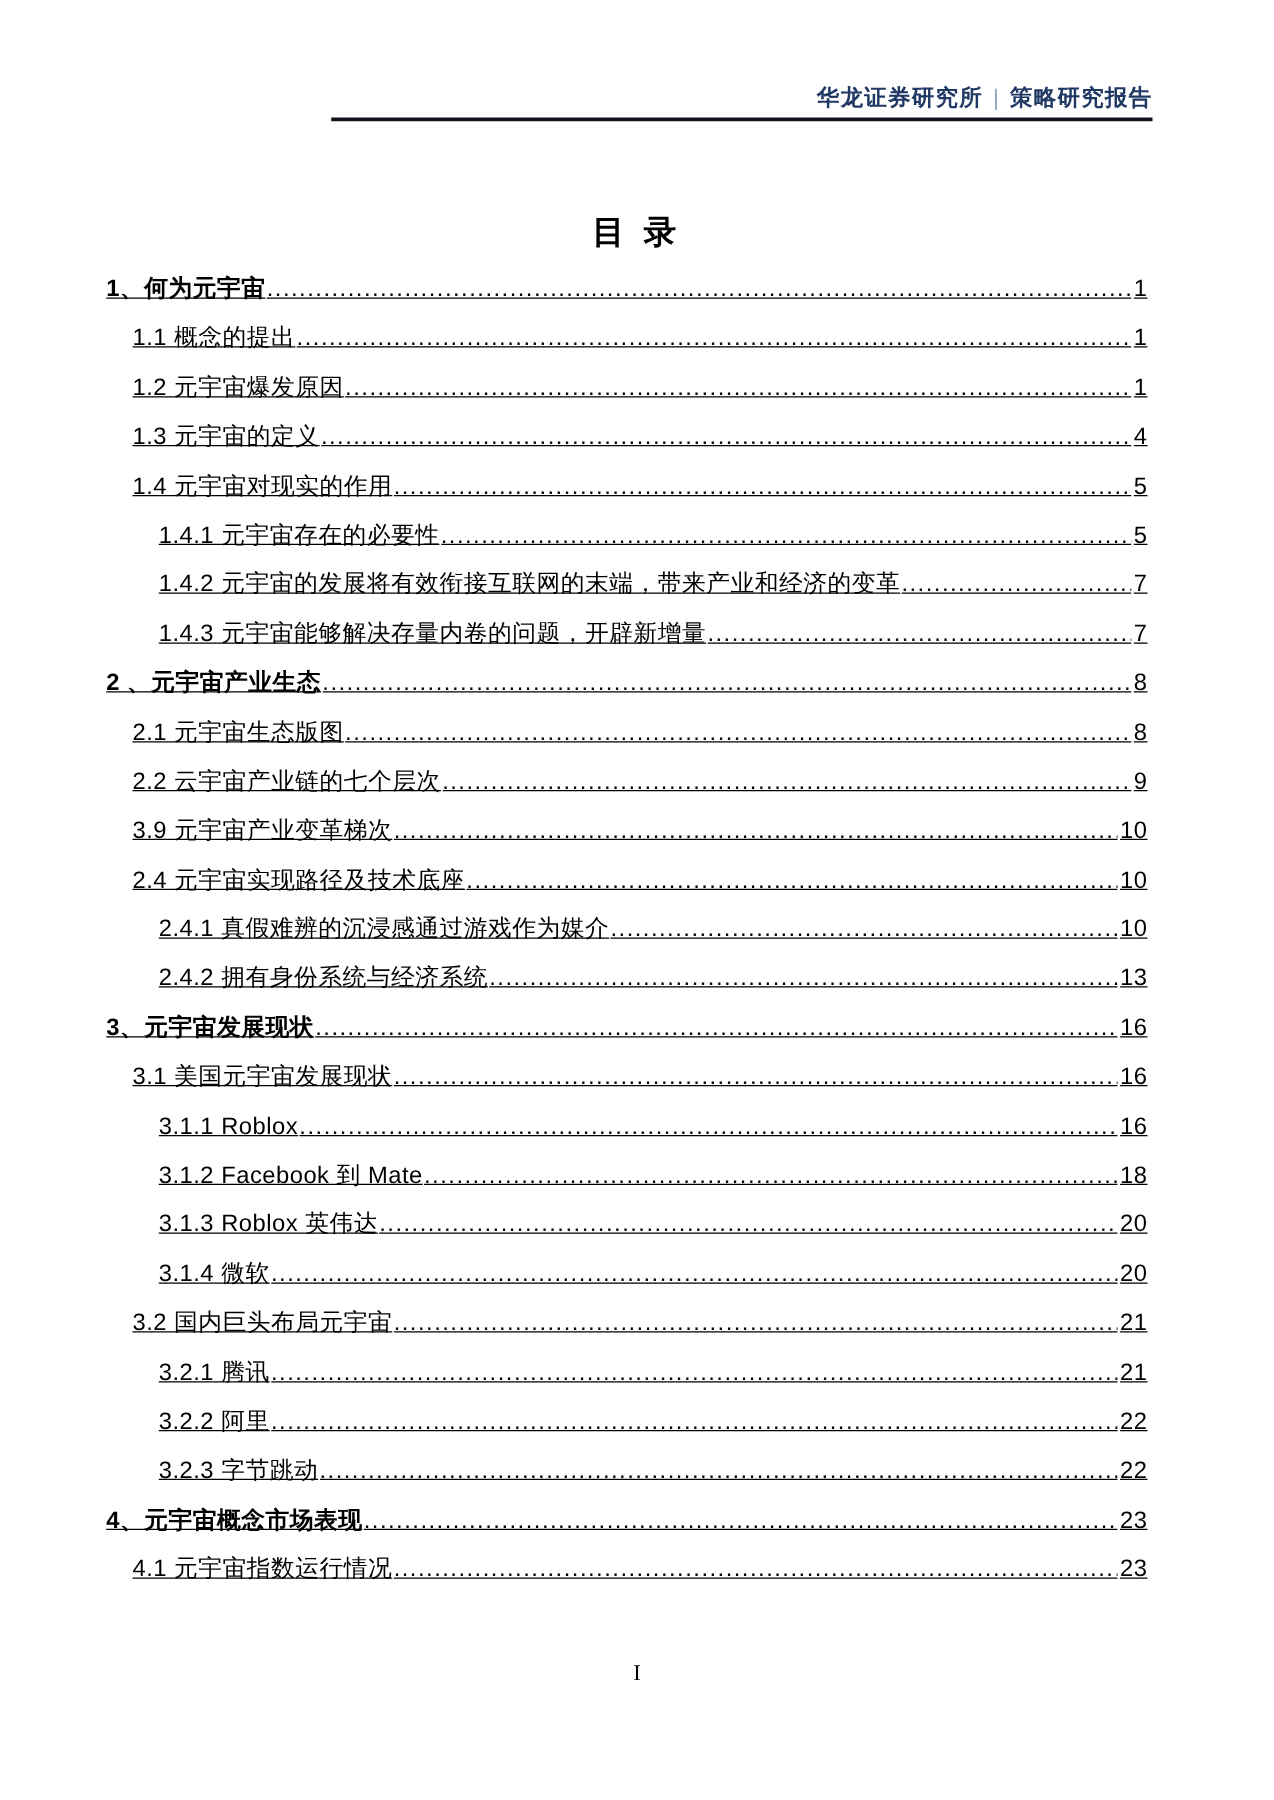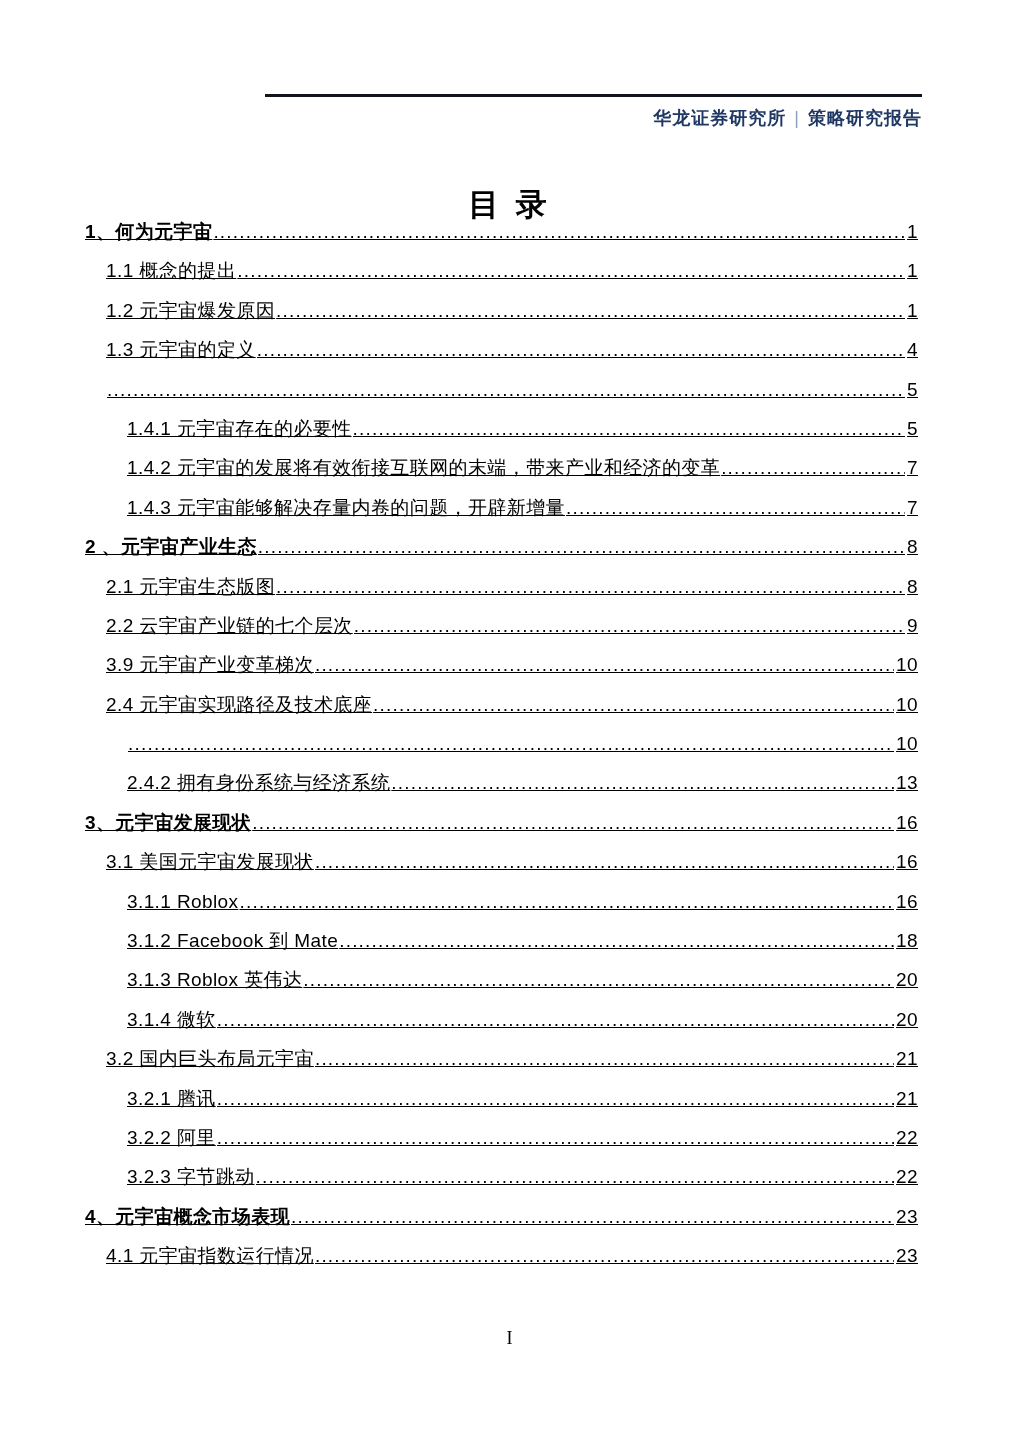--- a/index.html
+++ b/index.html
@@ -21,43 +21,42 @@
     position: absolute;
     top: 66px;
     left: 0;
     right: 97px;
     text-align: right;
     font-size: 18px;
     font-weight: bold;
     letter-spacing: 1px;
     color: #1f3864;
     white-space: nowrap;
-    margin-top: 40px;
   }
   .header .sep {
     color: #8aa0bd;
     font-weight: normal;
     padding: 0 8px;
   }
   .header-rule {
     position: absolute;
     top: 94px;
     left: 265px;
     width: 657px;
     height: 3px;
     background: #10151d;
   }
   
   .doc-title {
     position: absolute;
-    top: 184px;
+    top: 168px;
     left: 0;
     width: 100%;
     text-align: center;
-    font-size: 31px;
+    font-size: 26px;
     font-weight: bold;
     letter-spacing: 4px;
     color: #000;
   }
   
   .toc {
     position: absolute;
     top: 212px;
     left: 85px;
     right: 101px;
@@ -135,20 +134,21 @@
       <span class="toc-label">1.2 元宇宙爆发原因</span>
       <span class="toc-dots"></span>
       <span class="toc-page">1</span>
     </div>
       <div class="toc-row lvl2">
       <span class="toc-label">1.3 元宇宙的定义</span>
       <span class="toc-dots"></span>
       <span class="toc-page">4</span>
     </div>
       <div class="toc-row lvl2">
+      <span class="toc-label">1.4 元宇宙对现实的作用</span>
       <span class="toc-dots"></span>
       <span class="toc-page">5</span>
     </div>
       <div class="toc-row lvl3">
       <span class="toc-label">1.4.1 元宇宙存在的必要性</span>
       <span class="toc-dots"></span>
       <span class="toc-page">5</span>
     </div>
       <div class="toc-row lvl3">
       <span class="toc-label">1.4.2 元宇宙的发展将有效衔接互联网的末端，带来产业和经济的变革</span>
@@ -179,20 +179,21 @@
       <span class="toc-label">3.9 元宇宙产业变革梯次</span>
       <span class="toc-dots"></span>
       <span class="toc-page">10</span>
     </div>
       <div class="toc-row lvl2">
       <span class="toc-label">2.4 元宇宙实现路径及技术底座</span>
       <span class="toc-dots"></span>
       <span class="toc-page">10</span>
     </div>
       <div class="toc-row lvl3">
+      <span class="toc-label">2.4.1 真假难辨的沉浸感通过游戏作为媒介</span>
       <span class="toc-dots"></span>
       <span class="toc-page">10</span>
     </div>
       <div class="toc-row lvl3">
       <span class="toc-label">2.4.2 拥有身份系统与经济系统</span>
       <span class="toc-dots"></span>
       <span class="toc-page">13</span>
     </div>
       <div class="toc-row lvl1">
       <span class="toc-label">3、元宇宙发展现状</span>

